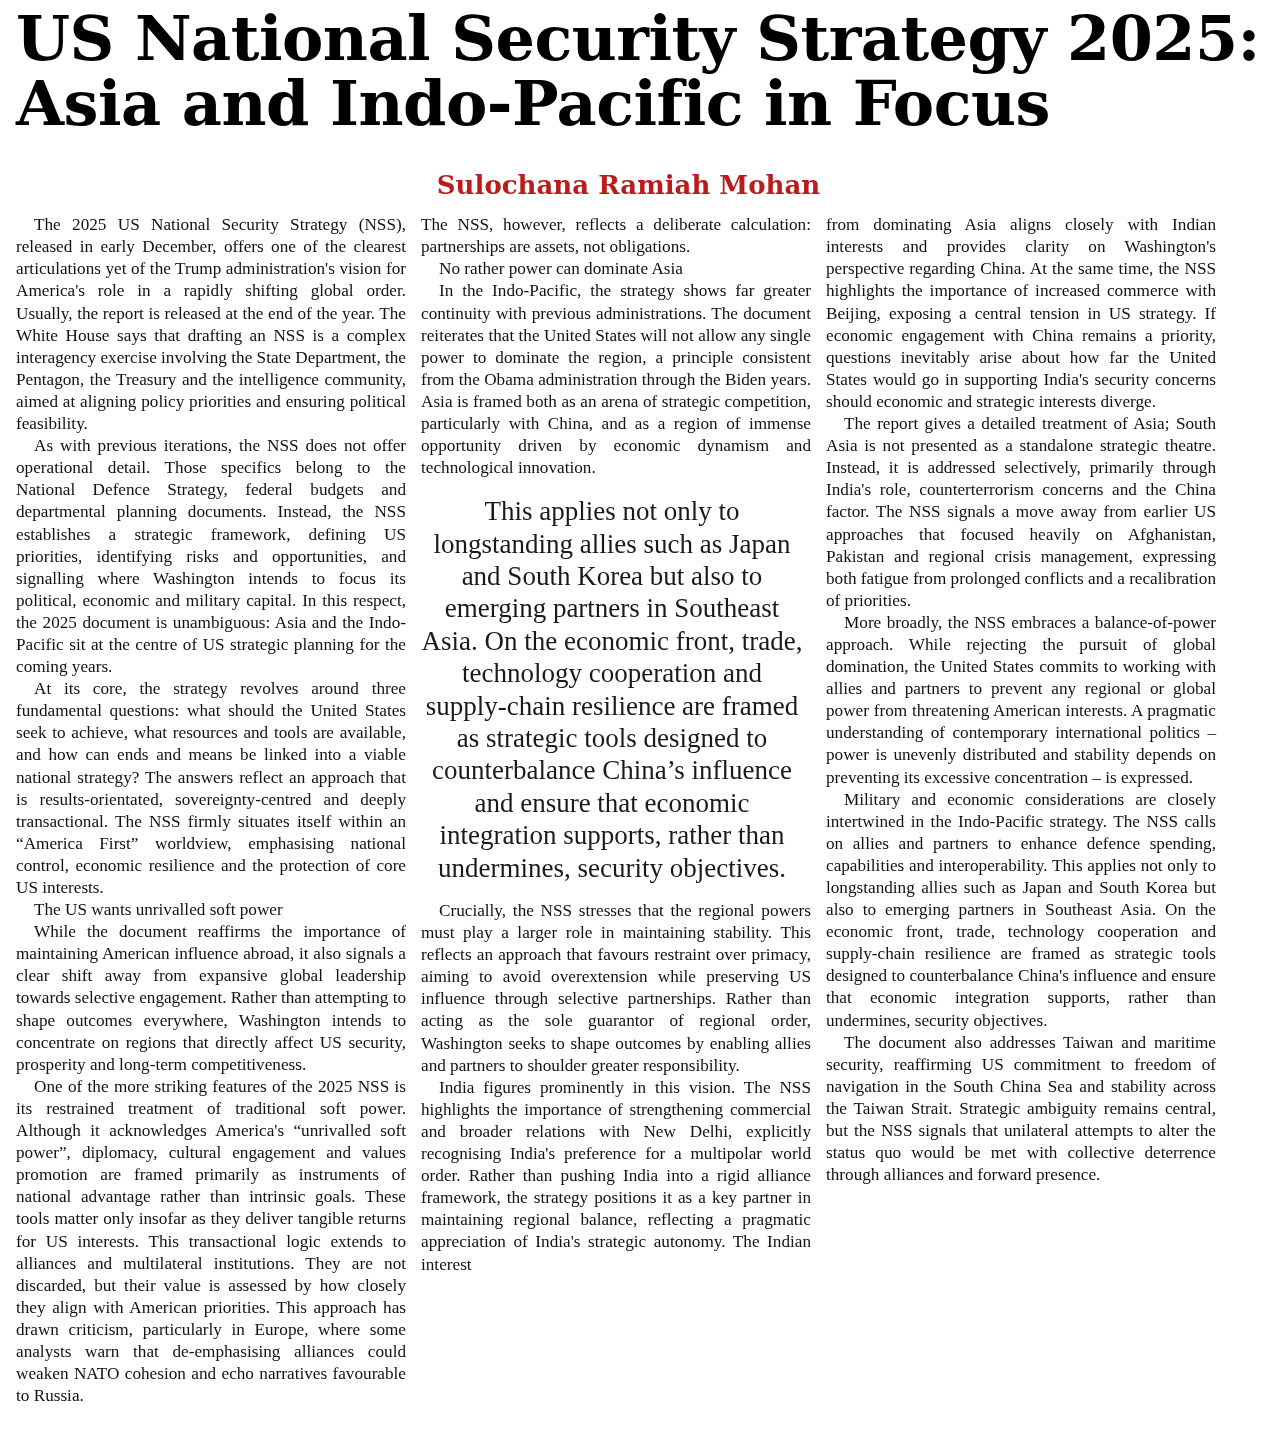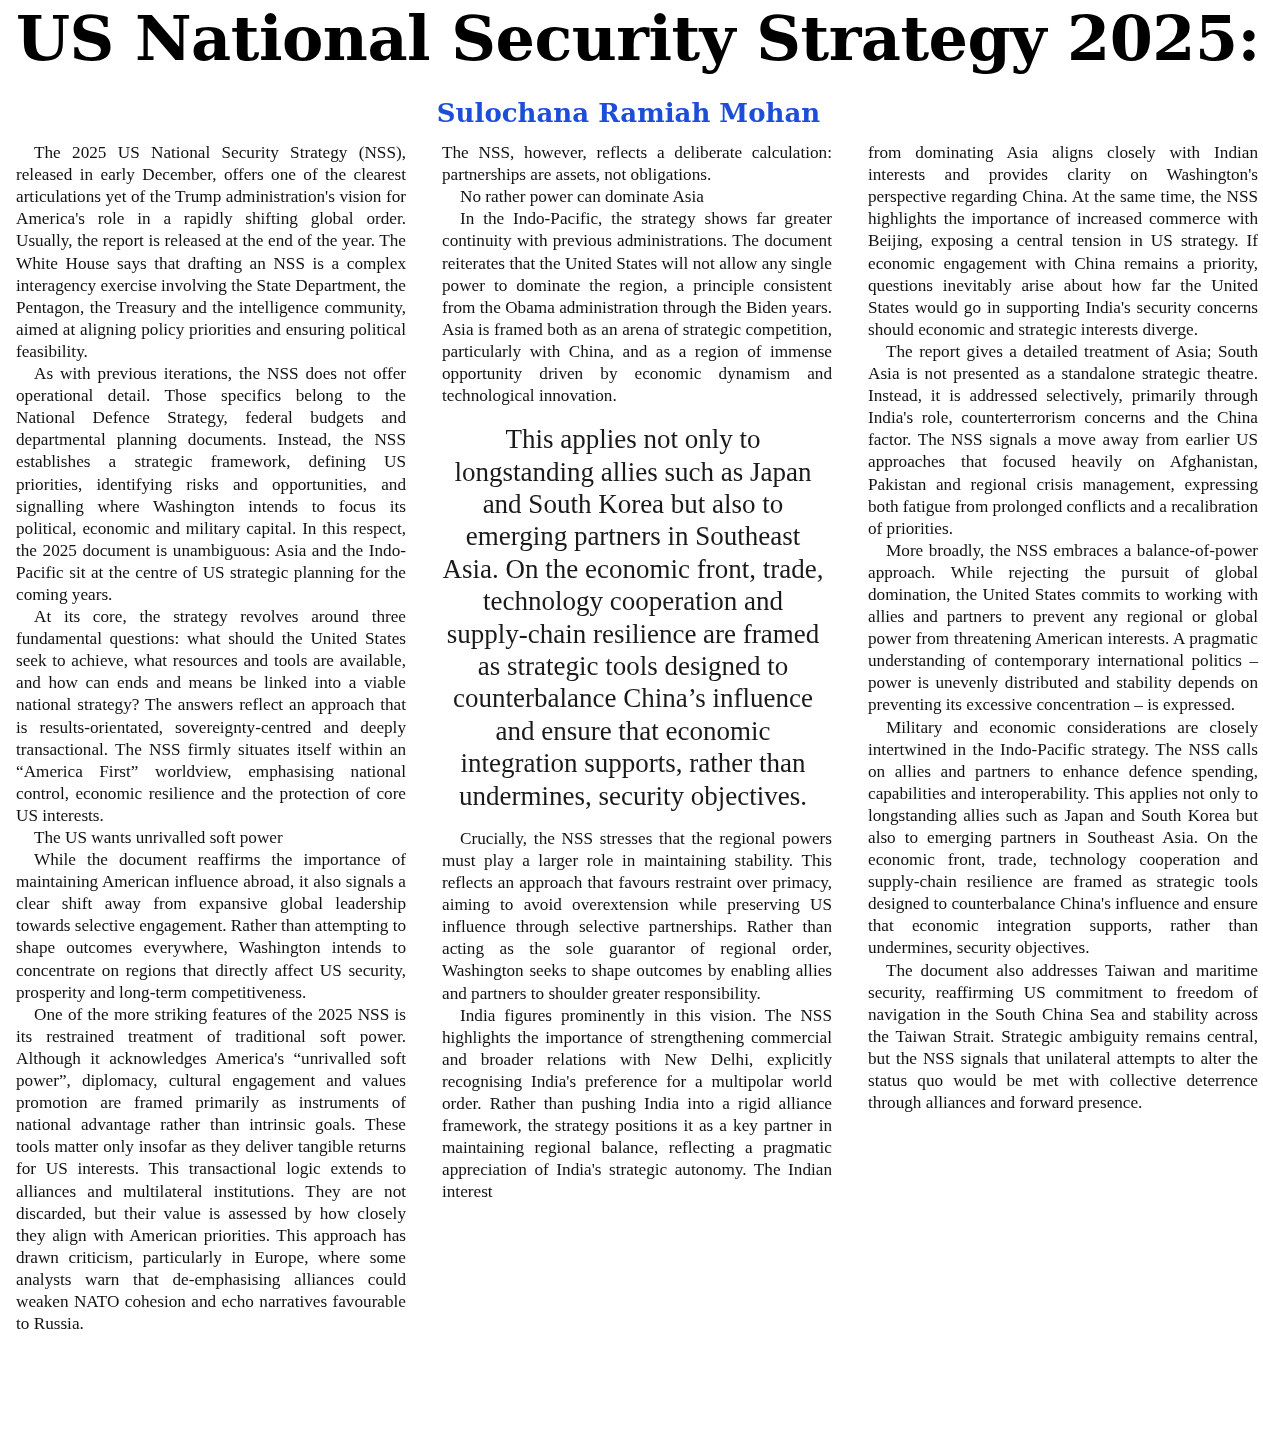--- a/index.html
+++ b/index.html
@@ -32,26 +32,26 @@
   }
   .headline .line {
     display: block;
     white-space: nowrap;
   }
   .byline {
     text-align: center;
     font-family: "DejaVu Serif", serif;
     font-weight: bold;
     font-size: 26px;
-    margin: 27px 0 14px 0;
-    color: #1d4ed8;
+    margin: 34px 0 14px 0;
+    color: #b91c1c;
   }
   .columns {
     display: flex;
-    gap: 36px;
+    gap: 15px;
     align-items: flex-start;
   }
   .col {
     width: 390px;
     flex: 0 0 390px;
   }
   p {
     margin: 0;
     font-size: 17.2px;
     line-height: 1.285;
@@ -73,20 +73,21 @@
     font-family: "Liberation Serif", serif;
   }
 </style>
 </head>
 <body>
 
 <div class="page">
 
   <h1 class="headline">
     <span class="line">US National Security Strategy 2025:</span>
+    <span class="line">Asia and Indo-Pacific in Focus</span>
   </h1>
 
   <div class="byline">Sulochana Ramiah Mohan</div>
 
   <div class="columns">
 
     <div class="col">
       <p class="indent">The 2025 US National Security Strategy (NSS), released in early December, offers one of the clearest articulations yet of the Trump administration's vision for America's role in a rapidly shifting global order. Usually, the report is released at the end of the year. The White House says that drafting an NSS is a complex interagency exercise involving the State Department, the Pentagon, the Treasury and the intelligence community, aimed at aligning policy priorities and ensuring political feasibility.</p>
       <p class="indent">As with previous iterations, the NSS does not offer operational detail. Those specifics belong to the National Defence Strategy, federal budgets and departmental planning documents. Instead, the NSS establishes a strategic framework, defining US priorities, identifying risks and opportunities, and signalling where Washington intends to focus its political, economic and military capital. In this respect, the 2025 document is unambiguous: Asia and the Indo-Pacific sit at the centre of US strategic planning for the coming years.</p>
       <p class="indent">At its core, the strategy revolves around three fundamental questions: what should the United States seek to achieve, what resources and tools are available, and how can ends and means be linked into a viable national strategy? The answers reflect an approach that is results-orientated, sovereignty-centred and deeply transactional. The NSS firmly situates itself within an “America First” worldview, emphasising national control, economic resilience and the protection of core US interests.</p>

